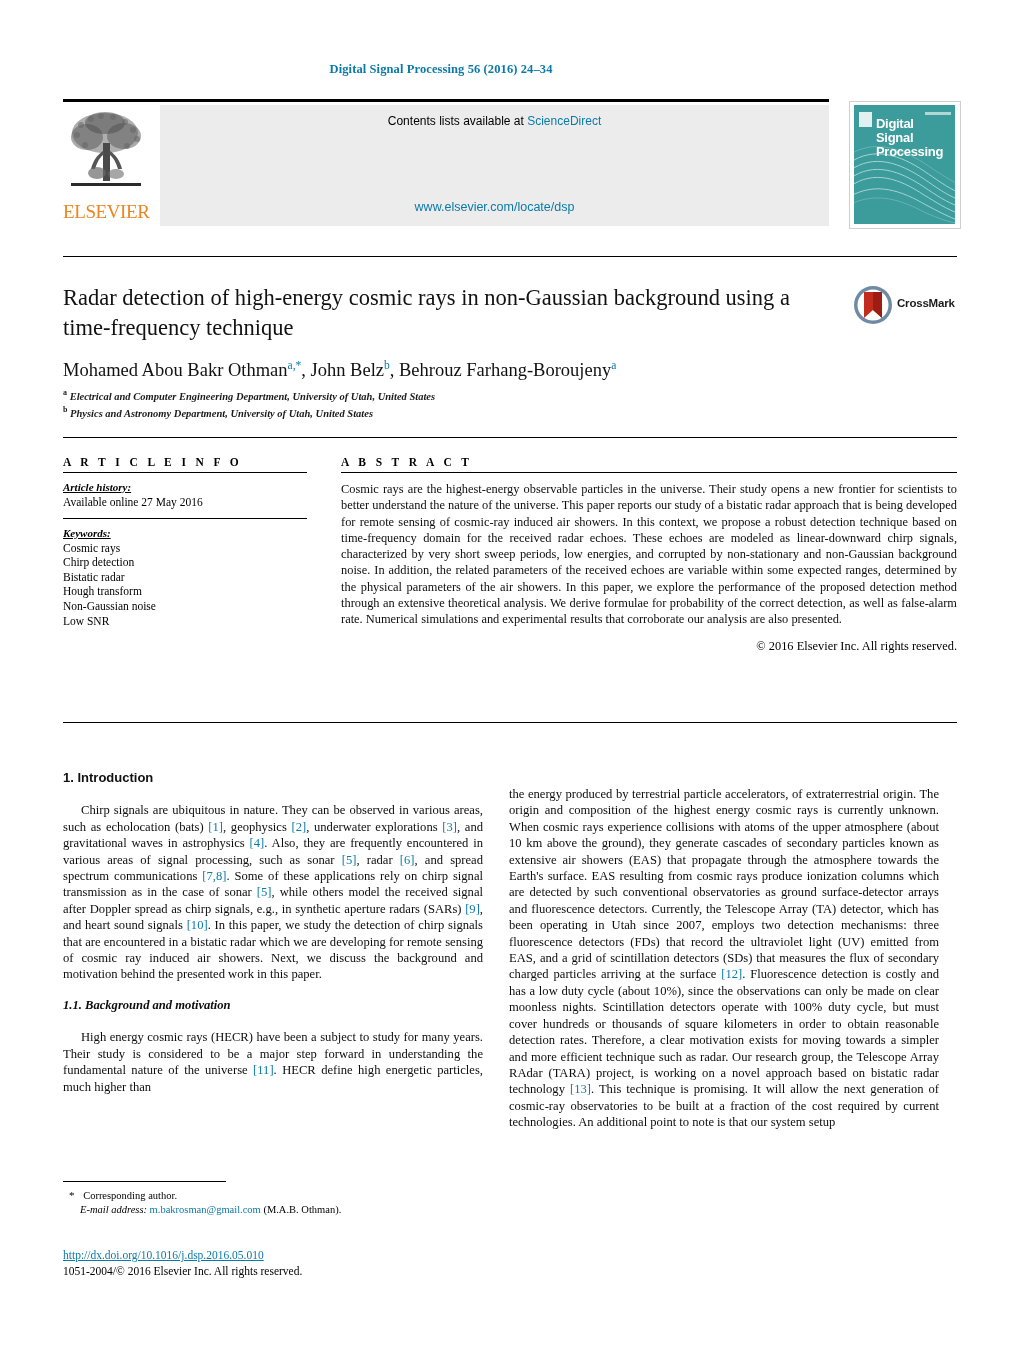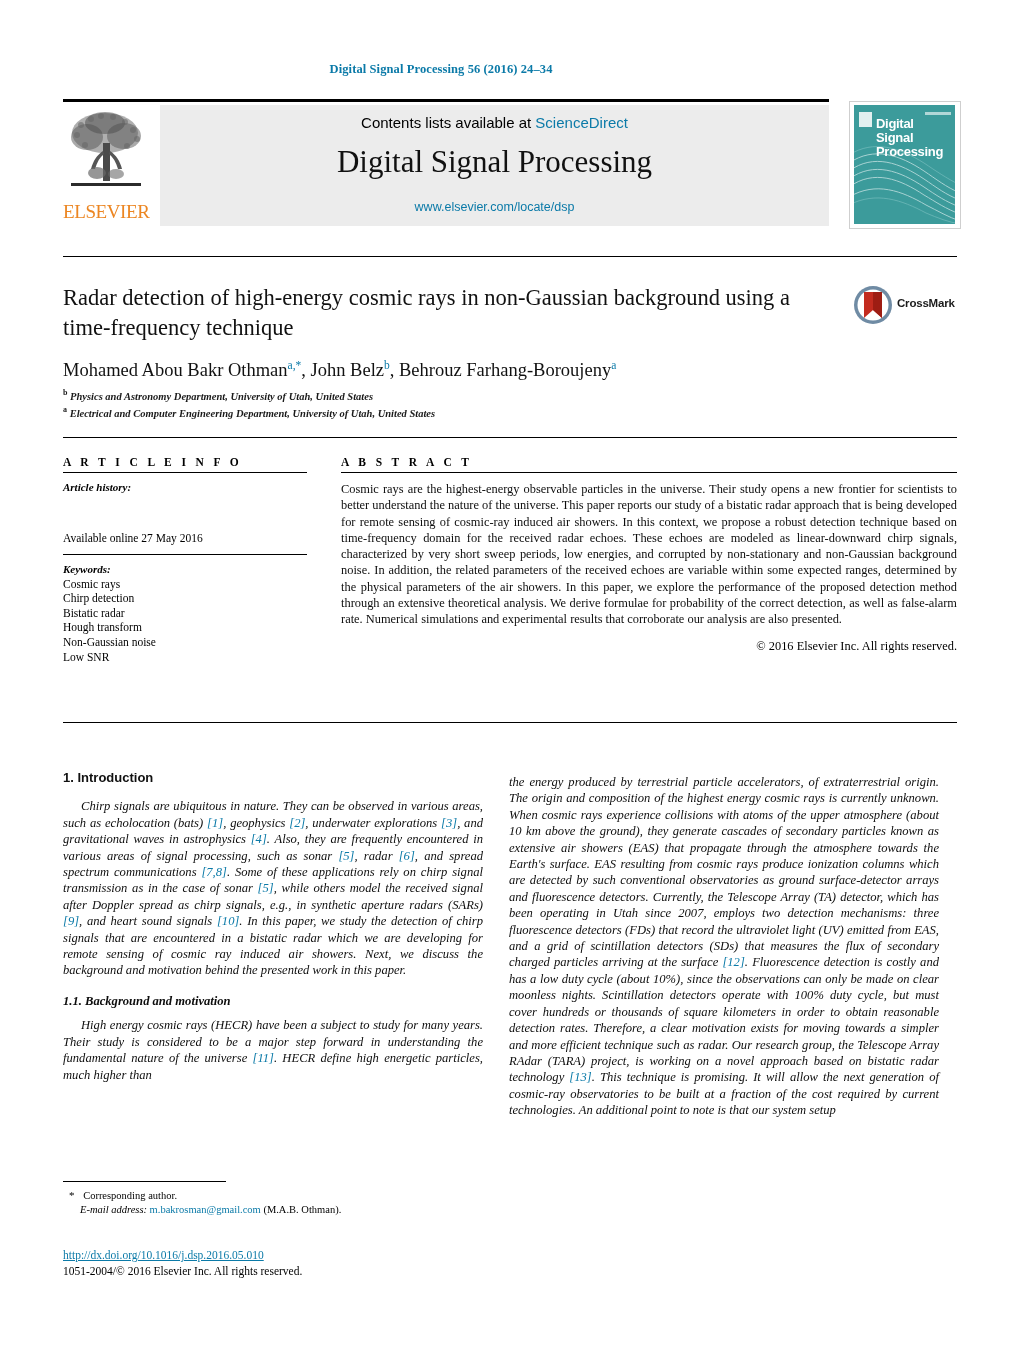--- a/index.html
+++ b/index.html
@@ -79,21 +79,21 @@
     left: 97px; top: 6px;
     width: 669px;
     height: 121px;
     background: #ececec;
   }
   .contents-line {
     position: absolute;
     left: 0; top: 9px;
     width: 669px;
     text-align: center;
-    font-size: 15px;
+    font-size: 12px;
     font-family: "Liberation Sans", sans-serif;
   }
   .contents-line .sd {
     color: #0b7aa8;
   }
   .journal-name {
     position: absolute;
     left: 0; top: 39px;
     width: 669px;
     text-align: center;
@@ -240,25 +240,25 @@
     width: 244px;
     height: 1px;
     background: #000;
     margin: 0 0 7px 0;
   }
   .info-label {
     font-style: italic;
     font-weight: bold;
     font-size: 11px;
     line-height: 14.5px;
+    text-decoration: underline;
   }
   .info-text {
     font-size: 11.5px;
     line-height: 14.6px;
-    margin-top: 36px;
   }
   .info-block { margin-bottom: 9px; }
   .keywords-list { margin-top: 0; }
   .keyword { font-size: 11.5px; line-height: 14.6px; }
 
   .abstract-col {
     position: absolute;
     left: 341px; top: 456px;
     width: 616px;
   }
@@ -307,23 +307,22 @@
     margin: 0 0 12px 0;
     color: #111;
   }
   .subsect-title {
     font-size: 12.6px;
     font-style: italic;
     font-weight: bold;
     margin: 14px 0 8px 0;
   }
   p.para {
-    margin: 4px 0 0 0;
+    margin: 16px 0 0 0;
     text-indent: 18px;
-    font-style: italic;
   }
   .cite { color: #0b7aa8; }
 
   
   .foot-rule {
     position: absolute;
     left: 63px; top: 1181px;
     width: 163px;
     height: 1px;
     background: #000;
@@ -391,21 +390,20 @@
           </g>
         </svg>
       </div>
       <div class="elsevier-word">ELSEVIER</div>
     </div>
 
     <div class="contents-box">
       <div class="contents-line">
         <span>Contents lists available at </span><span class="sd">ScienceDirect</span>
       </div>
-      <div class="journal-name">Digital Signal Processing</div>
       <div class="journal-url">www.elsevier.com/locate/dsp</div>
     </div>
 
     <div class="cover-thumb">
       <div class="cover-inner">
         <svg width="101" height="119" viewBox="0 0 101 119" xmlns="http://www.w3.org/2000/svg" style="position:absolute;left:0;top:0;">
           <rect width="101" height="119" fill="#3c9b9b"></rect>
           <g stroke="#ffffff" fill="none" opacity="0.55" stroke-width="1">
             <path d="M-5 66 C20 48 46 58 70 74 C82 82 92 90 106 95"></path>
             <path d="M-5 74 C20 56 46 66 70 82 C82 90 92 97 106 102"></path>
@@ -441,22 +439,22 @@
       <path d="M20 7 H29 V33 L20 25 Z" fill="#9e1d13"></path>
     </svg>
     <span class="crossmark-text">CrossMark</span>
   </div>
 
   <div class="authors">
     <span>Mohamed Abou Bakr Othman</span><sup>a,*</sup>, <span>John Belz</span><sup>b</sup>, <span>Behrouz Farhang-Boroujeny</span><sup>a</sup>
   </div>
 
   <div class="affiliations">
+    <div><span class="amark">a</span> <span>Electrical and Computer Engineering Department, University of Utah, United States</span></div>
     <div><span class="amark">b</span> <span>Physics and Astronomy Department, University of Utah, United States</span></div>
-    <div><span class="amark">a</span> <span>Electrical and Computer Engineering Department, University of Utah, United States</span></div>
   </div>
 
   <div class="info-rule-top"></div>
 
   <div class="info-col">
     <div class="secthead info-head">A R T I C L E   I N F O</div>
     <div class="info-rule"></div>
     <div class="info-block">
       <div class="info-label">Article history:</div>
       <div class="info-text">Available online 27 May 2016</div>

